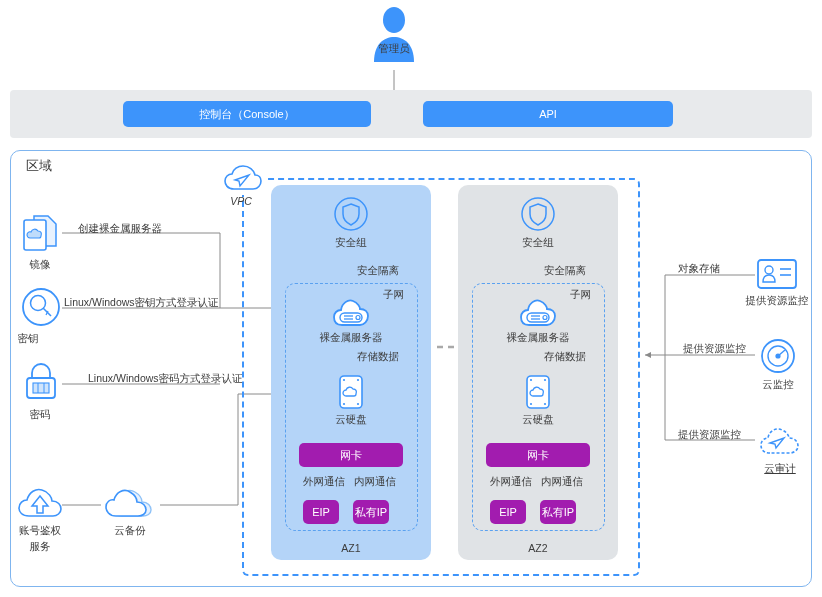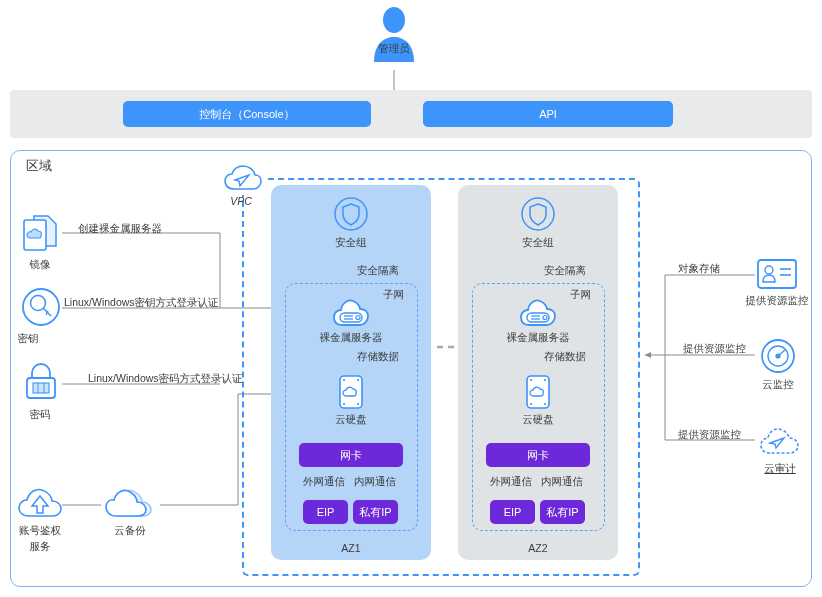--- a/index.html
+++ b/index.html
@@ -22,24 +22,24 @@
   
   #vpcbox{left:242px;top:178px;width:398px;height:398px;border:2px dashed #3d94fb;
           border-radius:6px;box-sizing:border-box;}
   
   .azpanel{position:absolute;border-radius:10px;}
   #az1{left:271px;top:185px;width:160px;height:375px;background:#b4d4f8;}
   #az2{left:458px;top:185px;width:160px;height:375px;background:#e0e3e6;}
   .subnet{position:absolute;border:1.3px dashed #5aa1f0;border-radius:10px;box-sizing:border-box;}
   #subnet1{left:285px;top:283px;width:133px;height:248px;}
   #subnet2{left:472px;top:283px;width:133px;height:248px;}
-  .btn{position:absolute;background:#6d28d9;color:#fff;border-radius:5px;font-size:11px;
+  .btn{position:absolute;background:#a21caf;color:#fff;border-radius:5px;font-size:11px;
        display:flex;align-items:center;justify-content:center;}
   .nic{width:104px;height:24px;}
-  .ipbtn{width:45px;height:24px;}
+  .ipbtn{width:36px;height:24px;}
   svg{position:absolute;left:0;top:0;pointer-events:none;}
   .ic{position:absolute;}
 </style>
 </head>
 <body>
 
 <svg width="822" height="597">
   <defs>
     <marker id="ah" markerWidth="7" markerHeight="7" refX="6" refY="3" orient="auto">
       <path d="M0,0 L6,3 L0,6 z" fill="#8a8a8a"></path>

